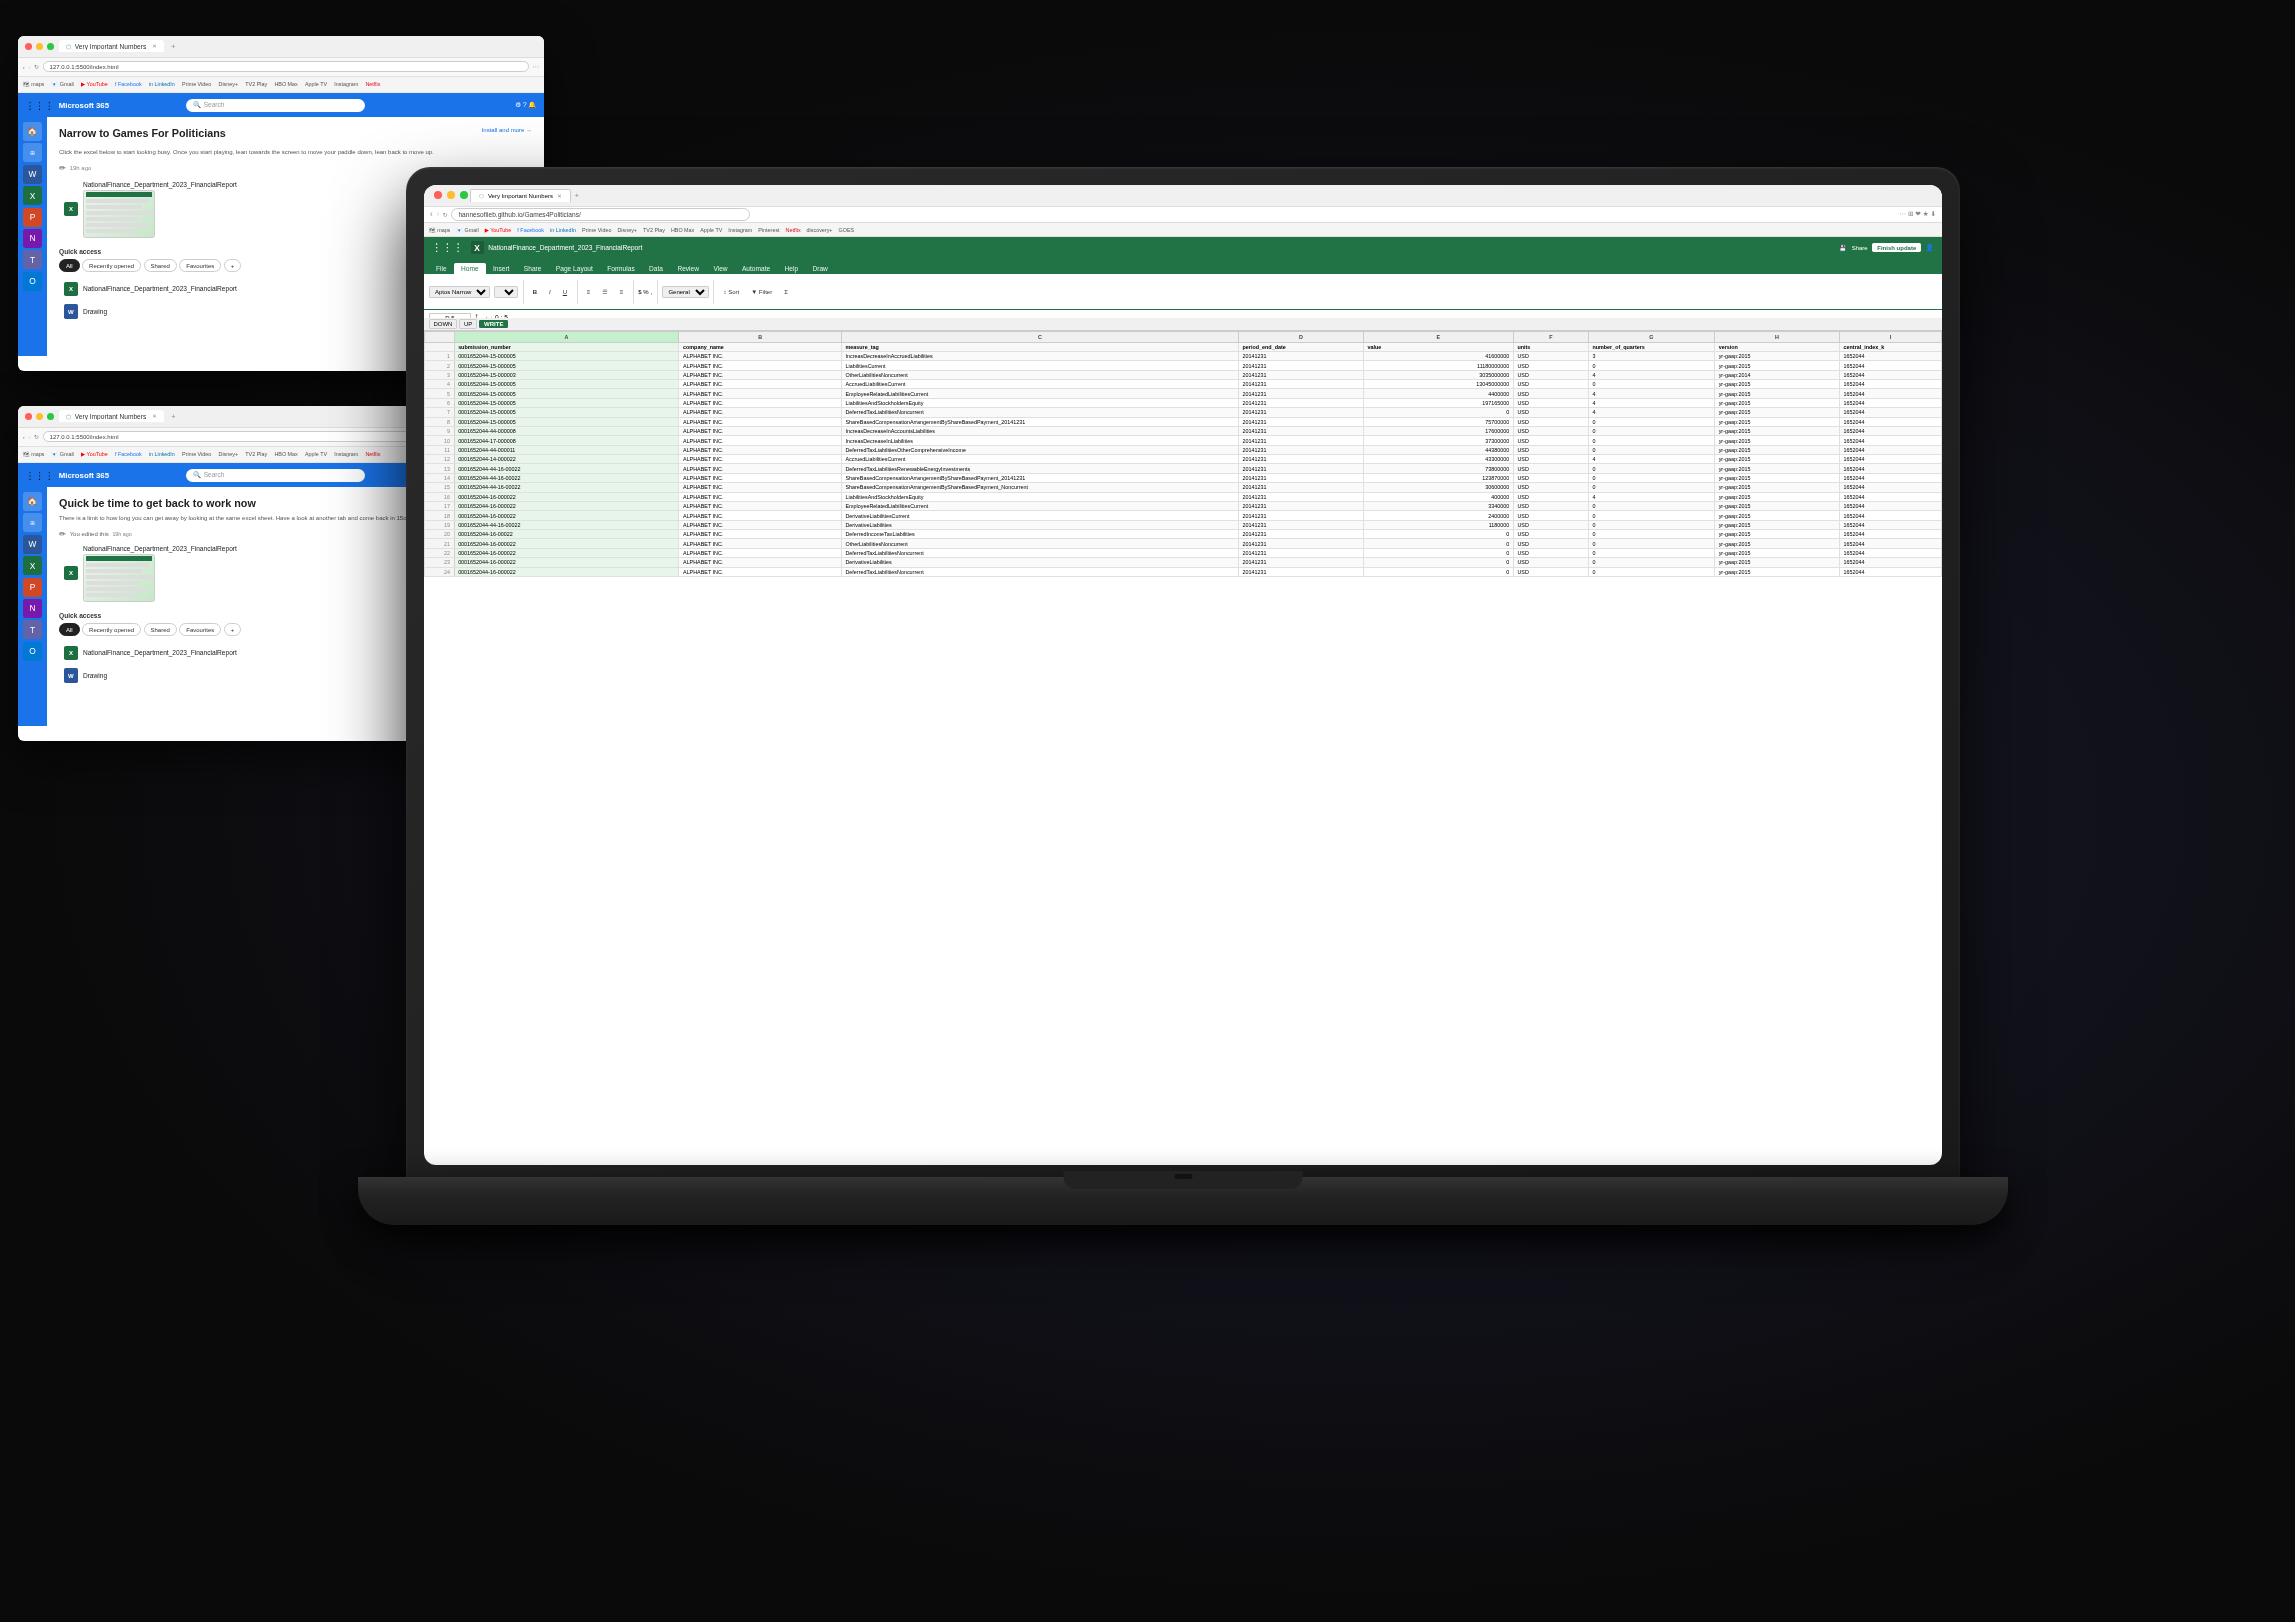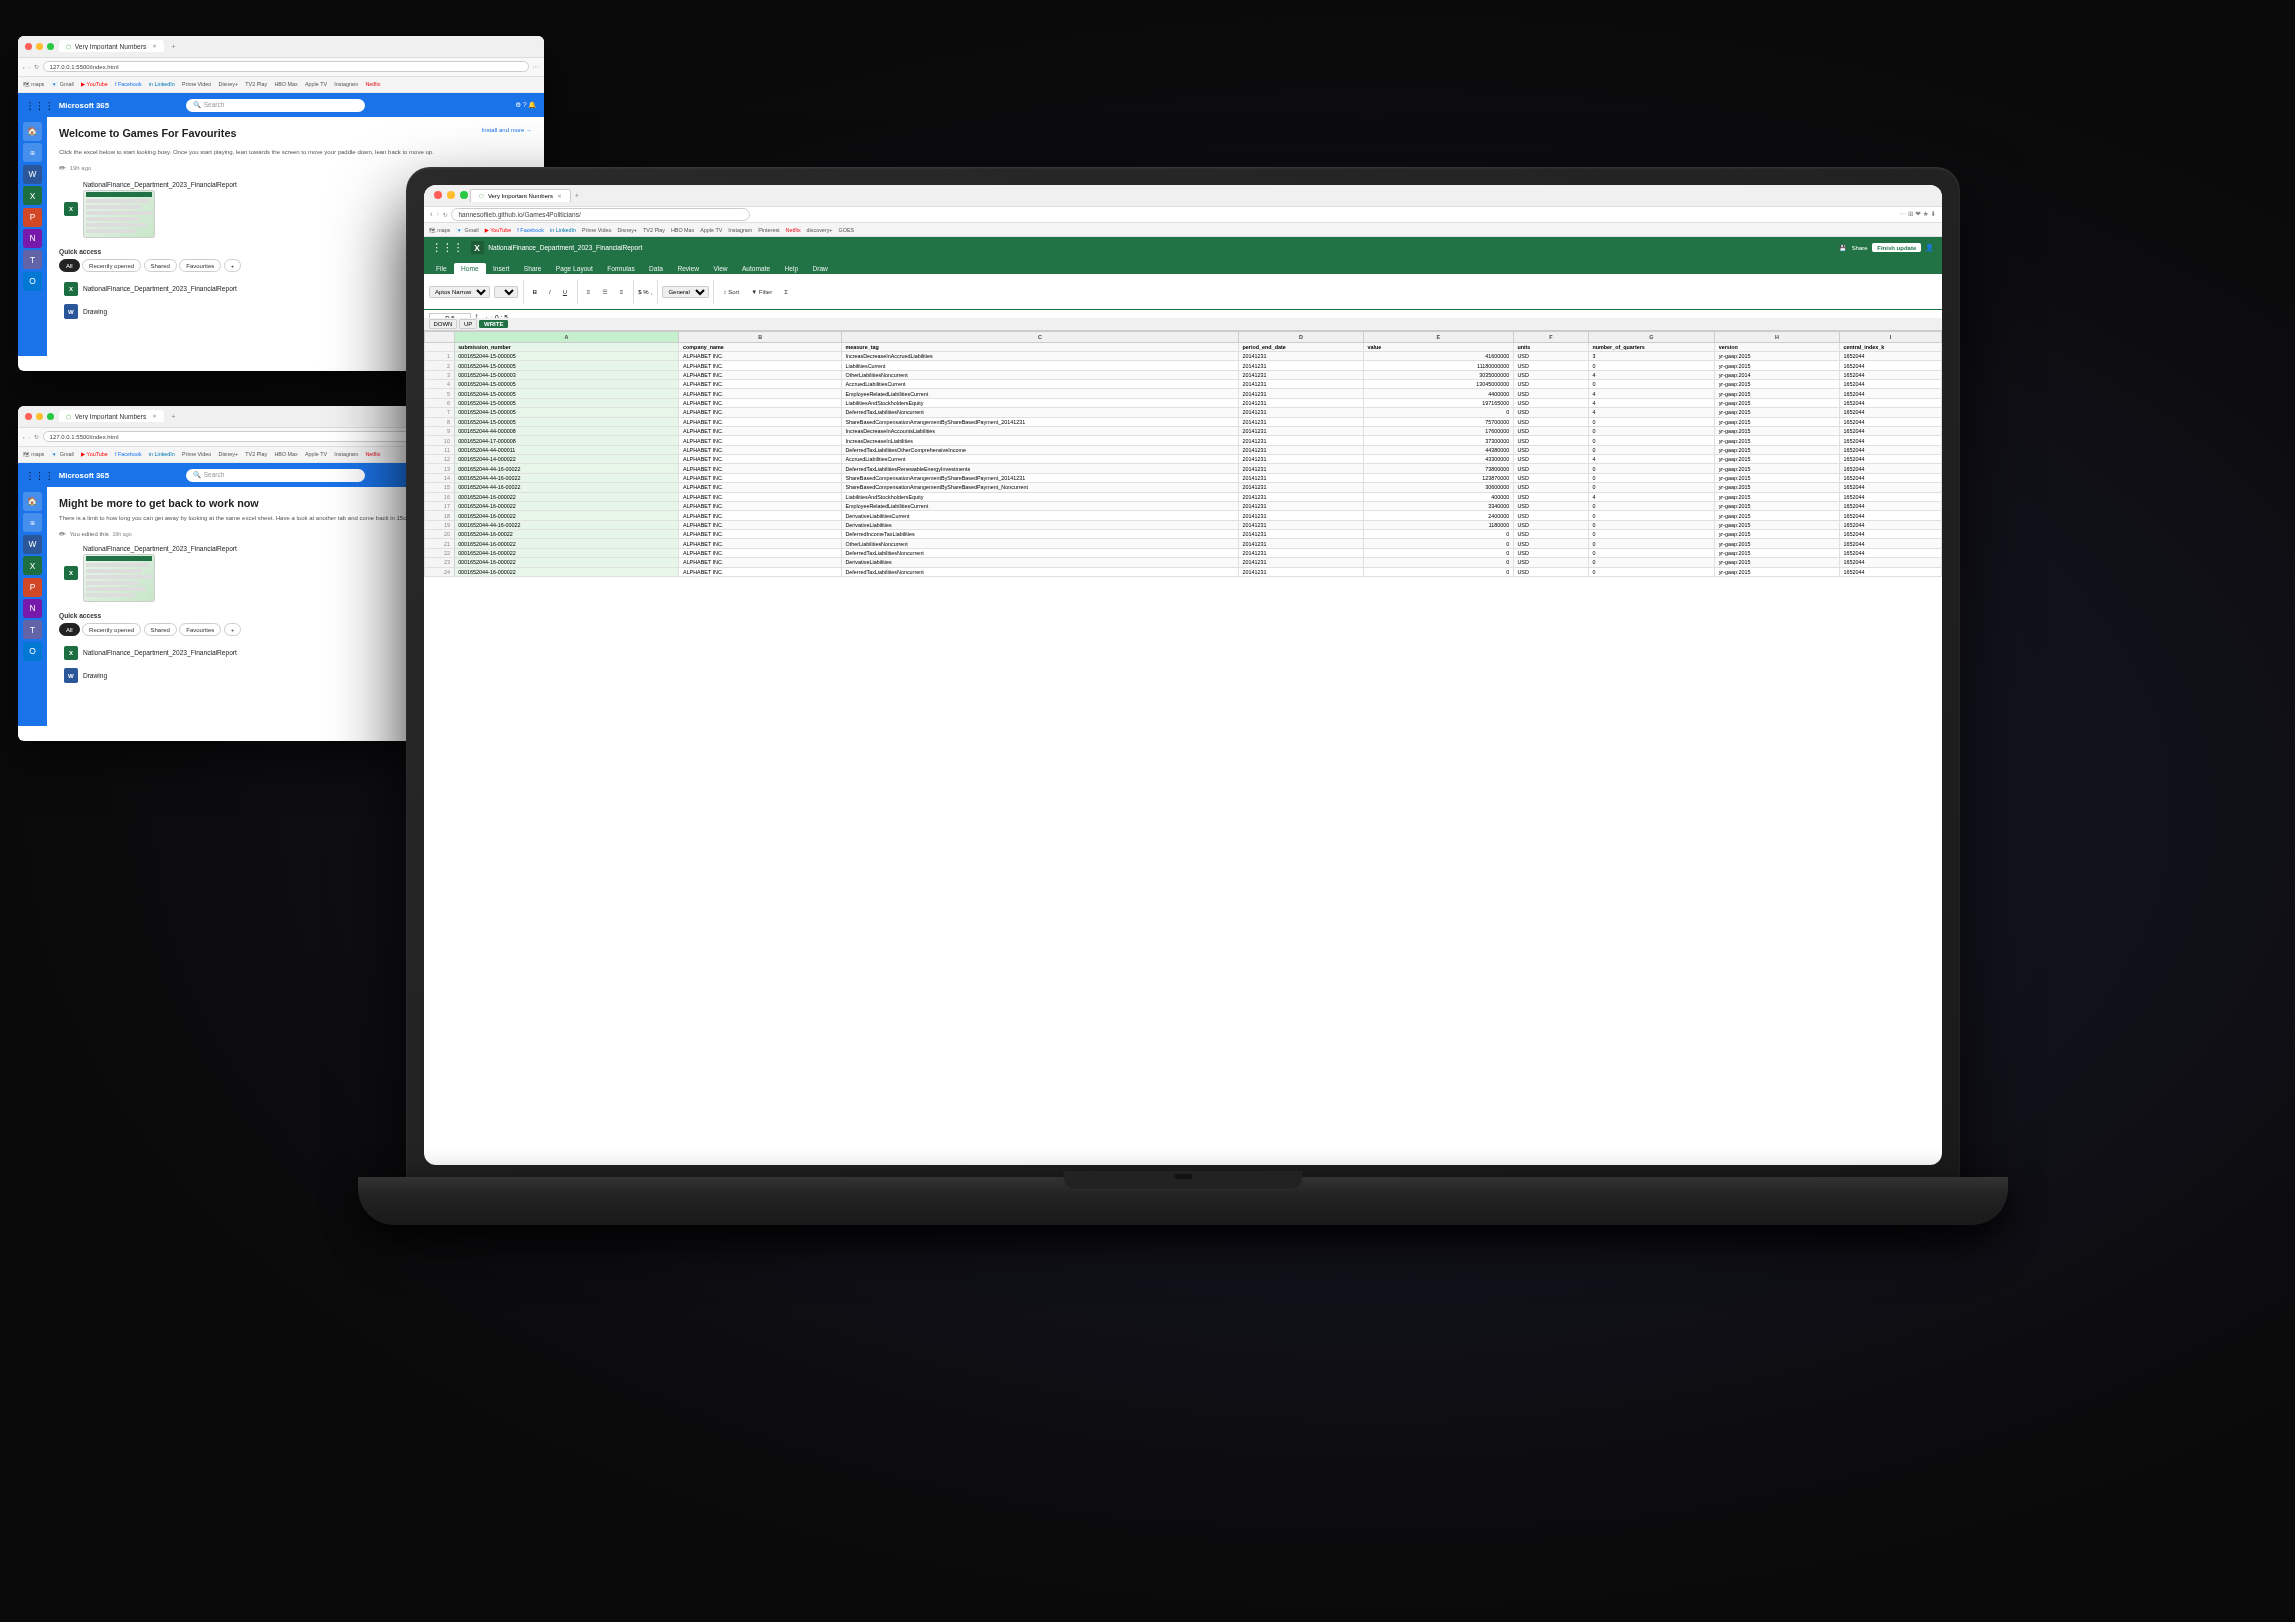--- a/index.html
+++ b/index.html
@@ -622,21 +622,21 @@
       <div class="sidebar-icon" style="background:#2b579a">W</div>
       <div class="sidebar-icon" style="background:#1d6f42">X</div>
       <div class="sidebar-icon" style="background:#d24726">P</div>
       <div class="sidebar-icon" style="background:#7719aa">N</div>
       <div class="sidebar-icon" style="background:#6264a7">T</div>
       <div class="sidebar-icon" style="background:#0078d4">O</div>
     </div>
 
     <div class="m365-main">
       <div style="display:flex; justify-content:space-between; align-items:flex-start; margin-bottom:4.8px">
-        <div class="welcome-title">Welcome to Games For Favourites</div>
+        <div class="welcome-title">Narrow to Games For Politicians</div>
         <span class="install-btn" style="font-size:6px;color:#1a73e8">Install and more →</span>
       </div>
       <div class="description-text">Click the excel below to start looking busy. Once you start playing, lean towards the screen to move your paddle down, lean back to move up.</div>
 
       <div style="display:flex;align-items:center;gap:3.6px;margin-bottom:3.6px">
         <span style="font-size:8.4px;color:#555">✏</span>
         <span style="font-size:6px;color:#888">19h ago</span>
       </div>
 
       <div class="file-item">
@@ -724,21 +724,21 @@
       <div class="sidebar-icon">🏠</div>
       <div class="sidebar-icon" style="font-size:5.4px">⊞</div>
       <div class="sidebar-icon" style="background:#2b579a">W</div>
       <div class="sidebar-icon" style="background:#1d6f42">X</div>
       <div class="sidebar-icon" style="background:#d24726">P</div>
       <div class="sidebar-icon" style="background:#7719aa">N</div>
       <div class="sidebar-icon" style="background:#6264a7">T</div>
       <div class="sidebar-icon" style="background:#0078d4">O</div>
     </div>
     <div class="m365-main">
-      <div class="welcome-title">Might be more to get back to work now</div>
+      <div class="welcome-title">Quick be time to get back to work now</div>
       <div class="description-text">There is a limit to how long you can get away by looking at the same excel sheet. Have a look at another tab and come back in 15cm</div>
 
       <div style="display:flex;align-items:center;gap:3.6px;margin-bottom:2.4px">
         <span style="font-size:8.4px;color:#555">✏</span>
         <span style="font-size:6px;color:#666">You edited this</span>
         <span style="font-size:5.4px;color:#888">19h ago</span>
       </div>
 
       <div class="file-item">
         <div class="file-icon-excel">X</div>

